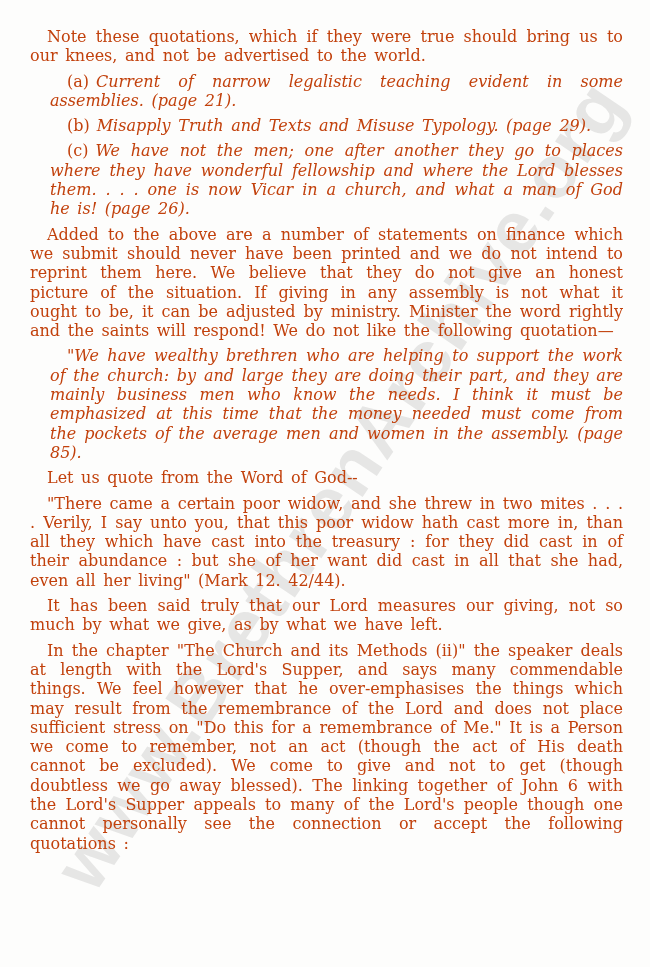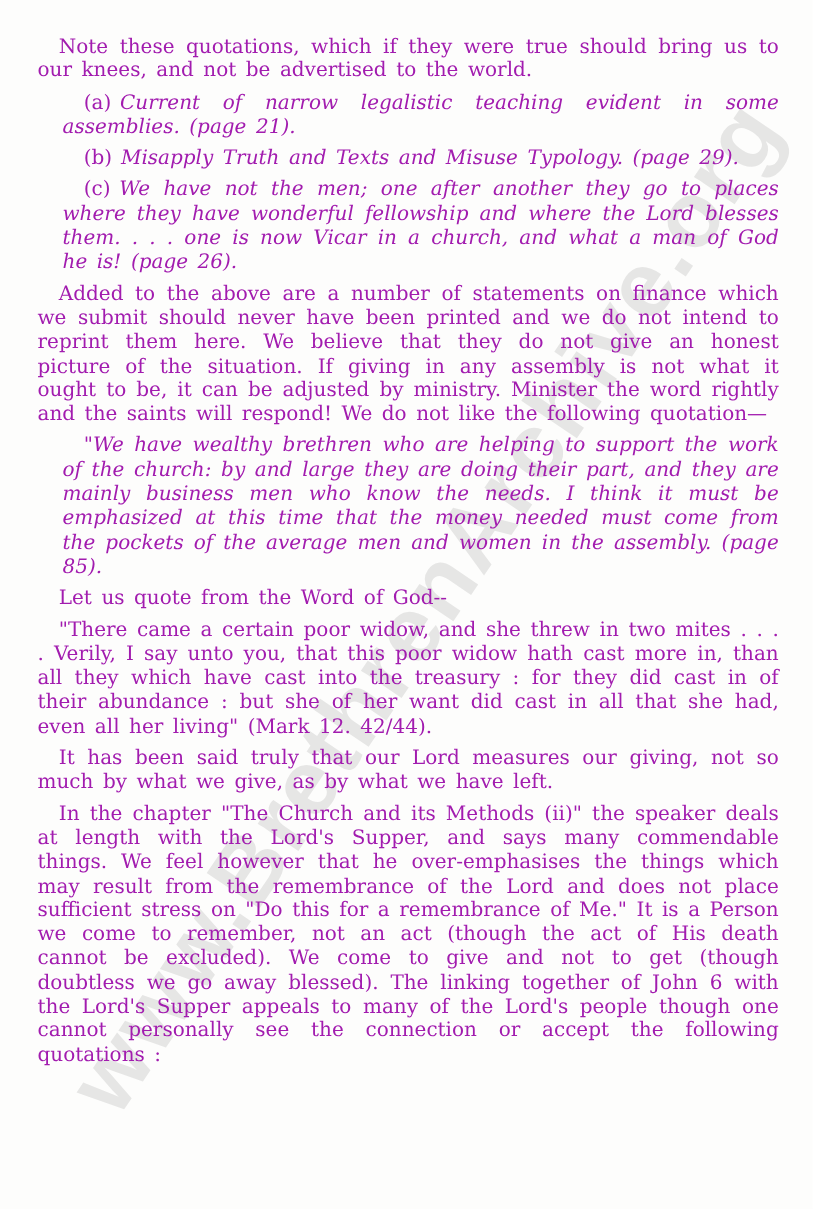--- a/index.html
+++ b/index.html
@@ -34,21 +34,21 @@
     letter-spacing: 2px;
     color: rgba(110, 110, 110, 0.16);
     white-space: nowrap;
     z-index: 0;
     pointer-events: none;
     user-select: none;
   }
   .text-block {
     position: relative;
     z-index: 2;
-    color: #a21caf;
+    color: #c2410c;
     font-size: 16px;
     line-height: 19.3px;
     text-align: justify;
     word-spacing: 2.5px;
   }
   .text-block p {
     margin: 0 0 6px 0;
     text-indent: 17px;
   }
   p.italic-quote {

